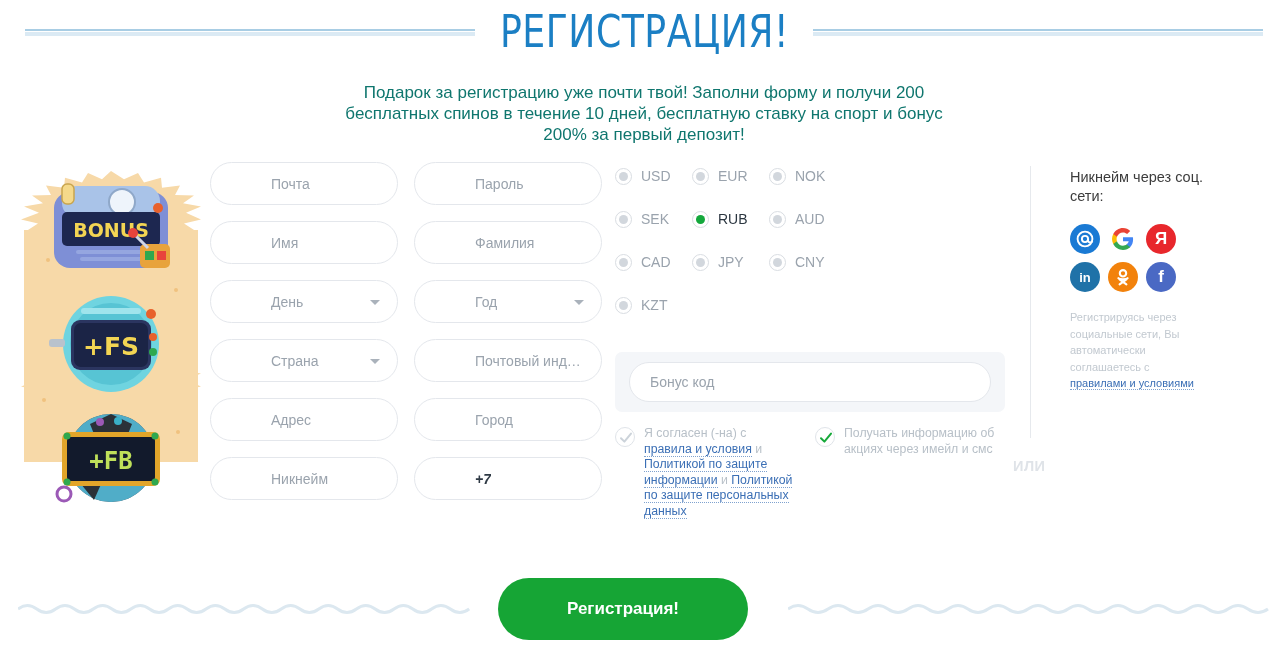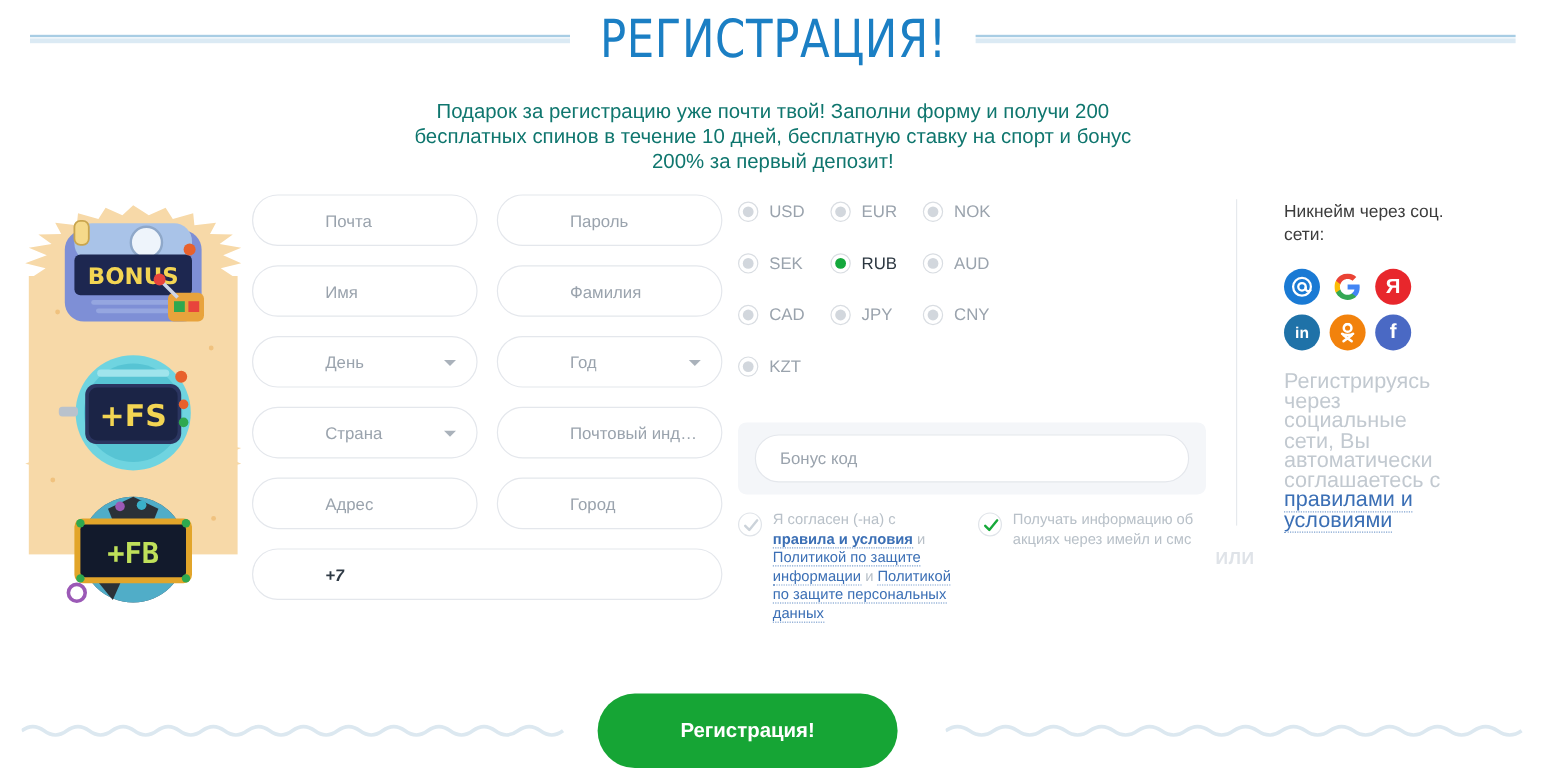--- a/index.html
+++ b/index.html
@@ -96,37 +96,37 @@
 
   .checks { margin-top: 14px; display: flex; gap: 18px; }
   .check-item { display: flex; gap: 9px; width: 182px; }
   .cbox {
     width: 20px; height: 20px; border-radius: 50%; border: 1px solid #e0e4e9;
     background: #fff; flex: 0 0 auto; position: relative; margin-top: 1px;
   }
   .cbox svg { position: absolute; left: 3px; top: 3px; }
   .check-text { font-size: 12.3px; line-height: 15.5px; color: #b8c0c8; }
   .lnk { color: #3b6fb5; text-decoration: none; border-bottom: 1px dotted #7fa2cf; }
-  .lnk.b { font-weight: 700; text-align: center; }
+  .lnk.b { font-weight: 400; text-align: center; }
 
   
   .social-col { position: absolute; left: 1070px; top: 6px; width: 200px; }
   .vdiv { position: absolute; left: 1030px; top: 4px; width: 1px; height: 272px; background: #e6e9ed; }
   .or {
     position: absolute; left: 1013px; top: 296px; font-size: 14.5px;
     font-weight: 700; color: #dfe3e8; letter-spacing: 0.5px;
   }
   .social-title { font-size: 14.5px; line-height: 19px; color: #3c3c3c; width: 140px; }
   .social-icons { margin-top: 18px; width: 140px; display: flex; flex-wrap: wrap; gap: 8px; }
   .sicon {
     width: 30px; height: 30px; border-radius: 50%; display: flex;
     align-items: center; justify-content: center; color: #fff;
     font-weight: 700; font-size: 16px; flex: 0 0 auto;
   }
-  .social-note { margin-top: 17px; width: 135px; font-size: 18px; line-height: 16.5px; color: #c2c9d0; }
+  .social-note { margin-top: 17px; width: 135px; font-size: 11px; line-height: 16.5px; color: #c2c9d0; }
 
   
   .footer { position: absolute; left: 0; top: 560px; width: 1288px; height: 92px; }
   .submit {
     position: absolute; left: 498px; top: 18px; width: 250px; height: 62px;
     background: #16a535; border: none; border-radius: 31px; color: #fff;
     font-size: 17px; font-weight: 700; cursor: pointer;
     font-family: "Liberation Sans", sans-serif;
   }
   .wave { position: absolute; top: 40px; height: 18px; }
@@ -259,20 +259,23 @@
       <div class="row">
         <div class="field">
           <span class="ph">Адрес</span>
         </div>
         <div class="field">
           <span class="ph">Город</span>
         </div>
       </div>
 
       <div class="row">
+        <div class="field">
+          <span class="ph">Никнейм</span>
+        </div>
         <div class="field filled">
           <span class="ph">+7</span>
         </div>
       </div>
     </div>
 
     <div class="mid-col">
       <div class="cur-grid" id="cur-grid">
           <div class="cur-item">
             <span class="radio">

